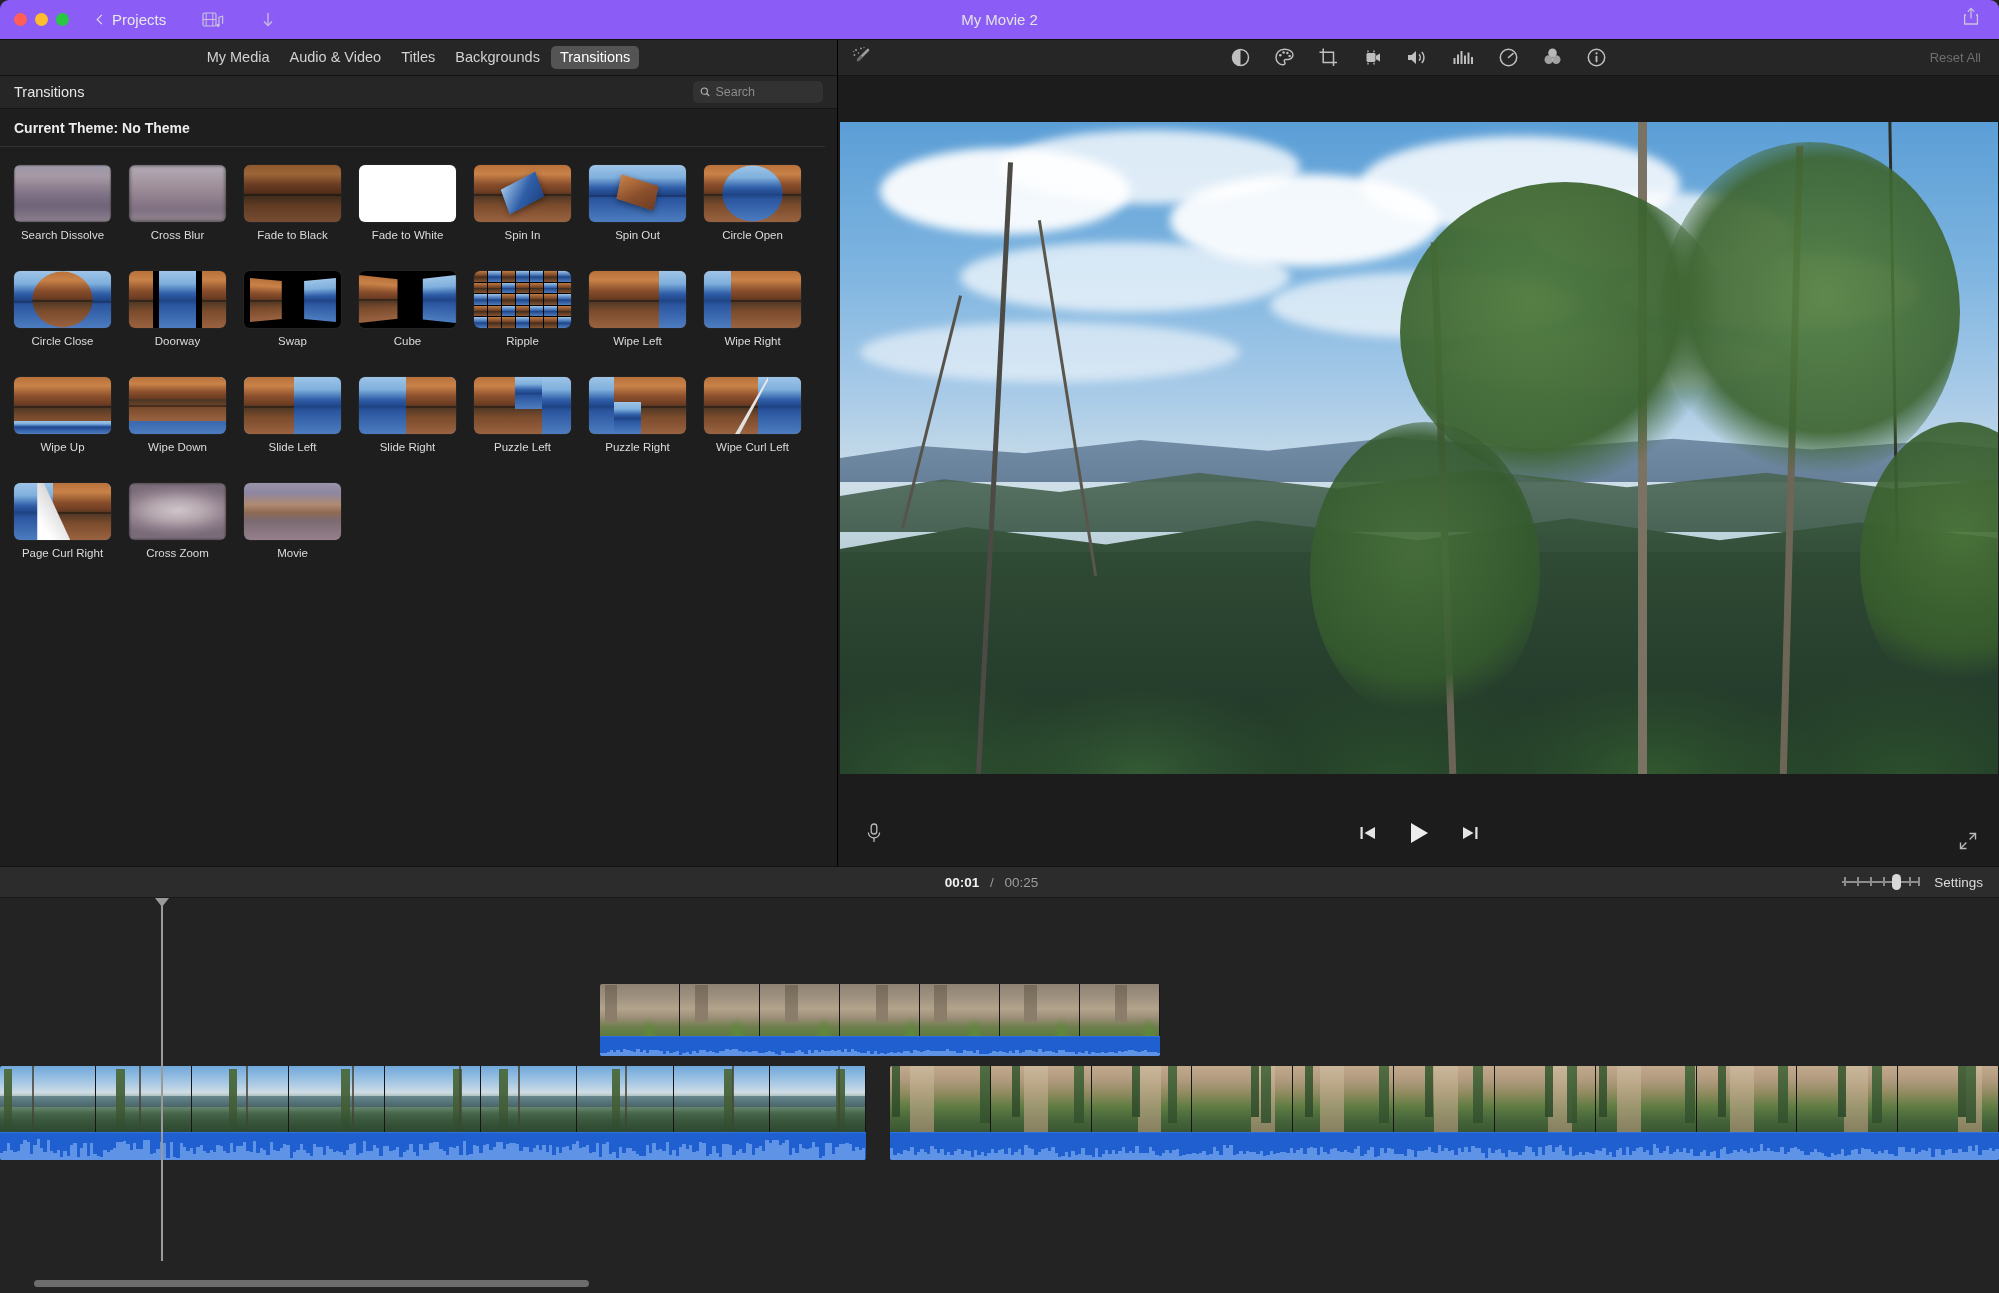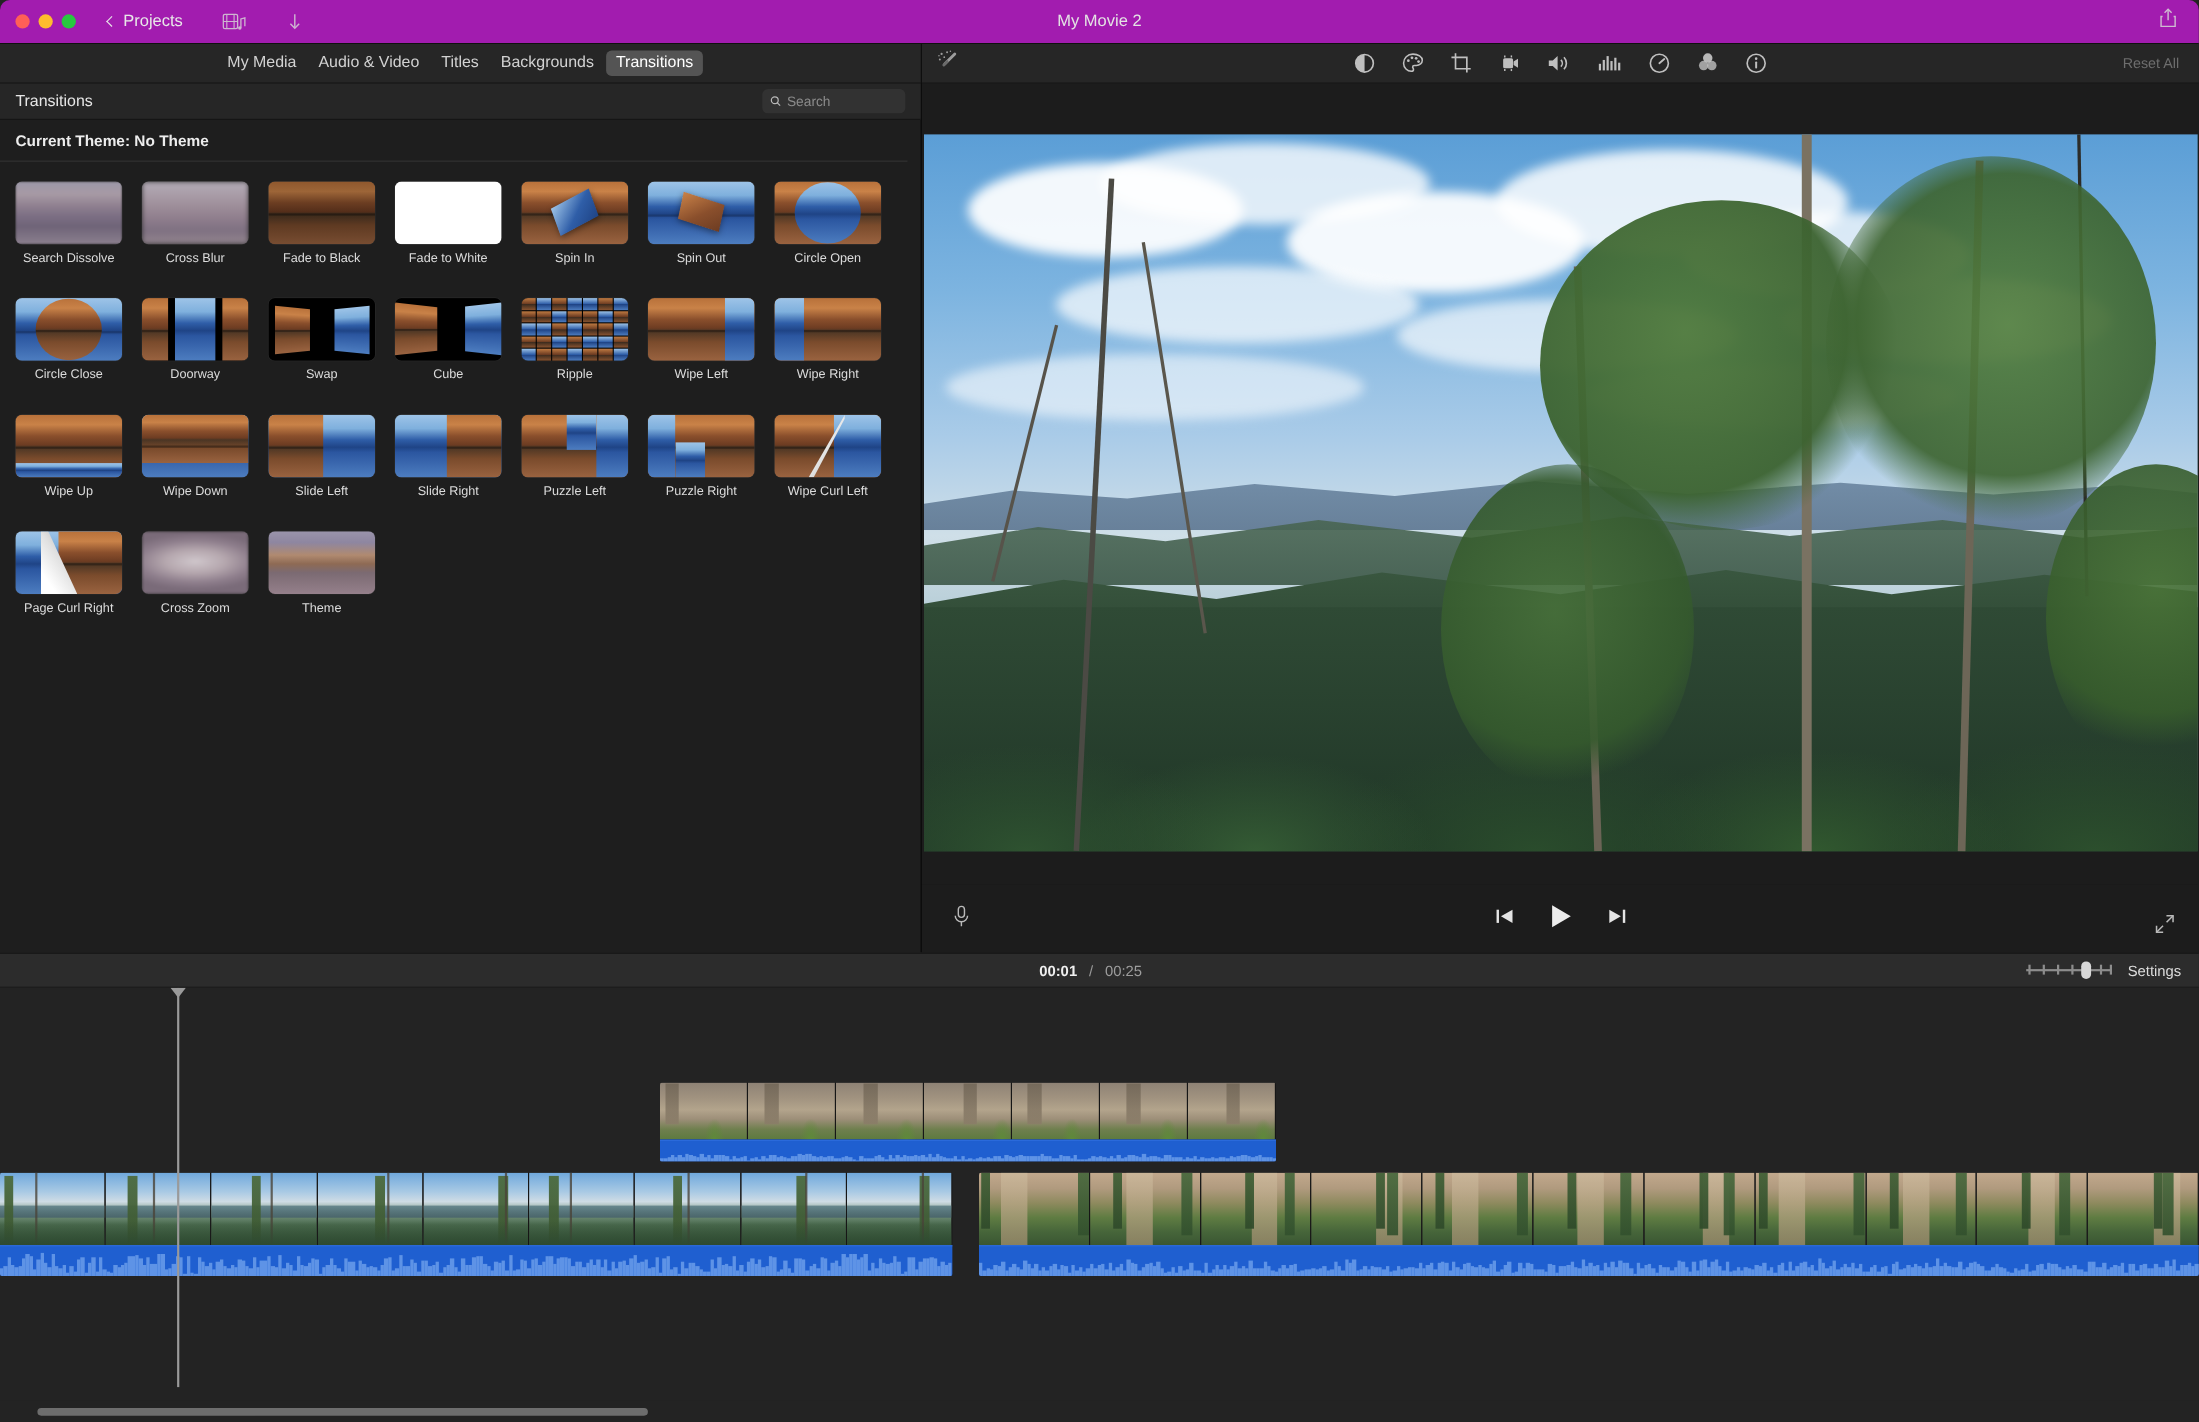--- a/index.html
+++ b/index.html
@@ -13,21 +13,21 @@
   .app {
     width: 1999px; height: 1293px;
     background: #232323;
     display: flex; flex-direction: column;
     position: relative;
   }
 
   
   .titlebar {
     height: 40px; min-height: 34px;
-    background: #a21caf;
+    background: #8b5cf6;
     border-bottom: 1px solid #101010;
     display: flex; align-items: center;
     position: relative;
     border-radius: 9px 9px 0 0;
   }
   .traffic { display: flex; gap: 8px; padding-left: 14px; align-items: center; }
   .tl-dot { width: 13px; height: 13px; border-radius: 50%; }
   .tl-red { background: #ff5f57; }
   .tl-yellow { background: #febc2e; }
   .tl-green { background: #28c840; }
@@ -662,21 +662,21 @@
           <div class="tr-item">
             <div class="thumb">
               <div class="sc scene-zoom"></div>
             </div>
             <div class="tr-label">Cross Zoom</div>
           </div>
           <div class="tr-item">
             <div class="thumb">
               <div class="sc scene-ripple"></div>
             </div>
-            <div class="tr-label">Theme</div>
+            <div class="tr-label">Movie</div>
           </div>
         </div>
     </div>
 
     <div class="viewer">
 
       <div class="vtoolbar">
         <div class="wand">
           <svg width="20" height="20" viewBox="0 0 20 20">
             <line x1="7" y1="13" x2="16" y2="4" stroke="#cfcfcf" stroke-width="2.6" stroke-linecap="round"></line>

